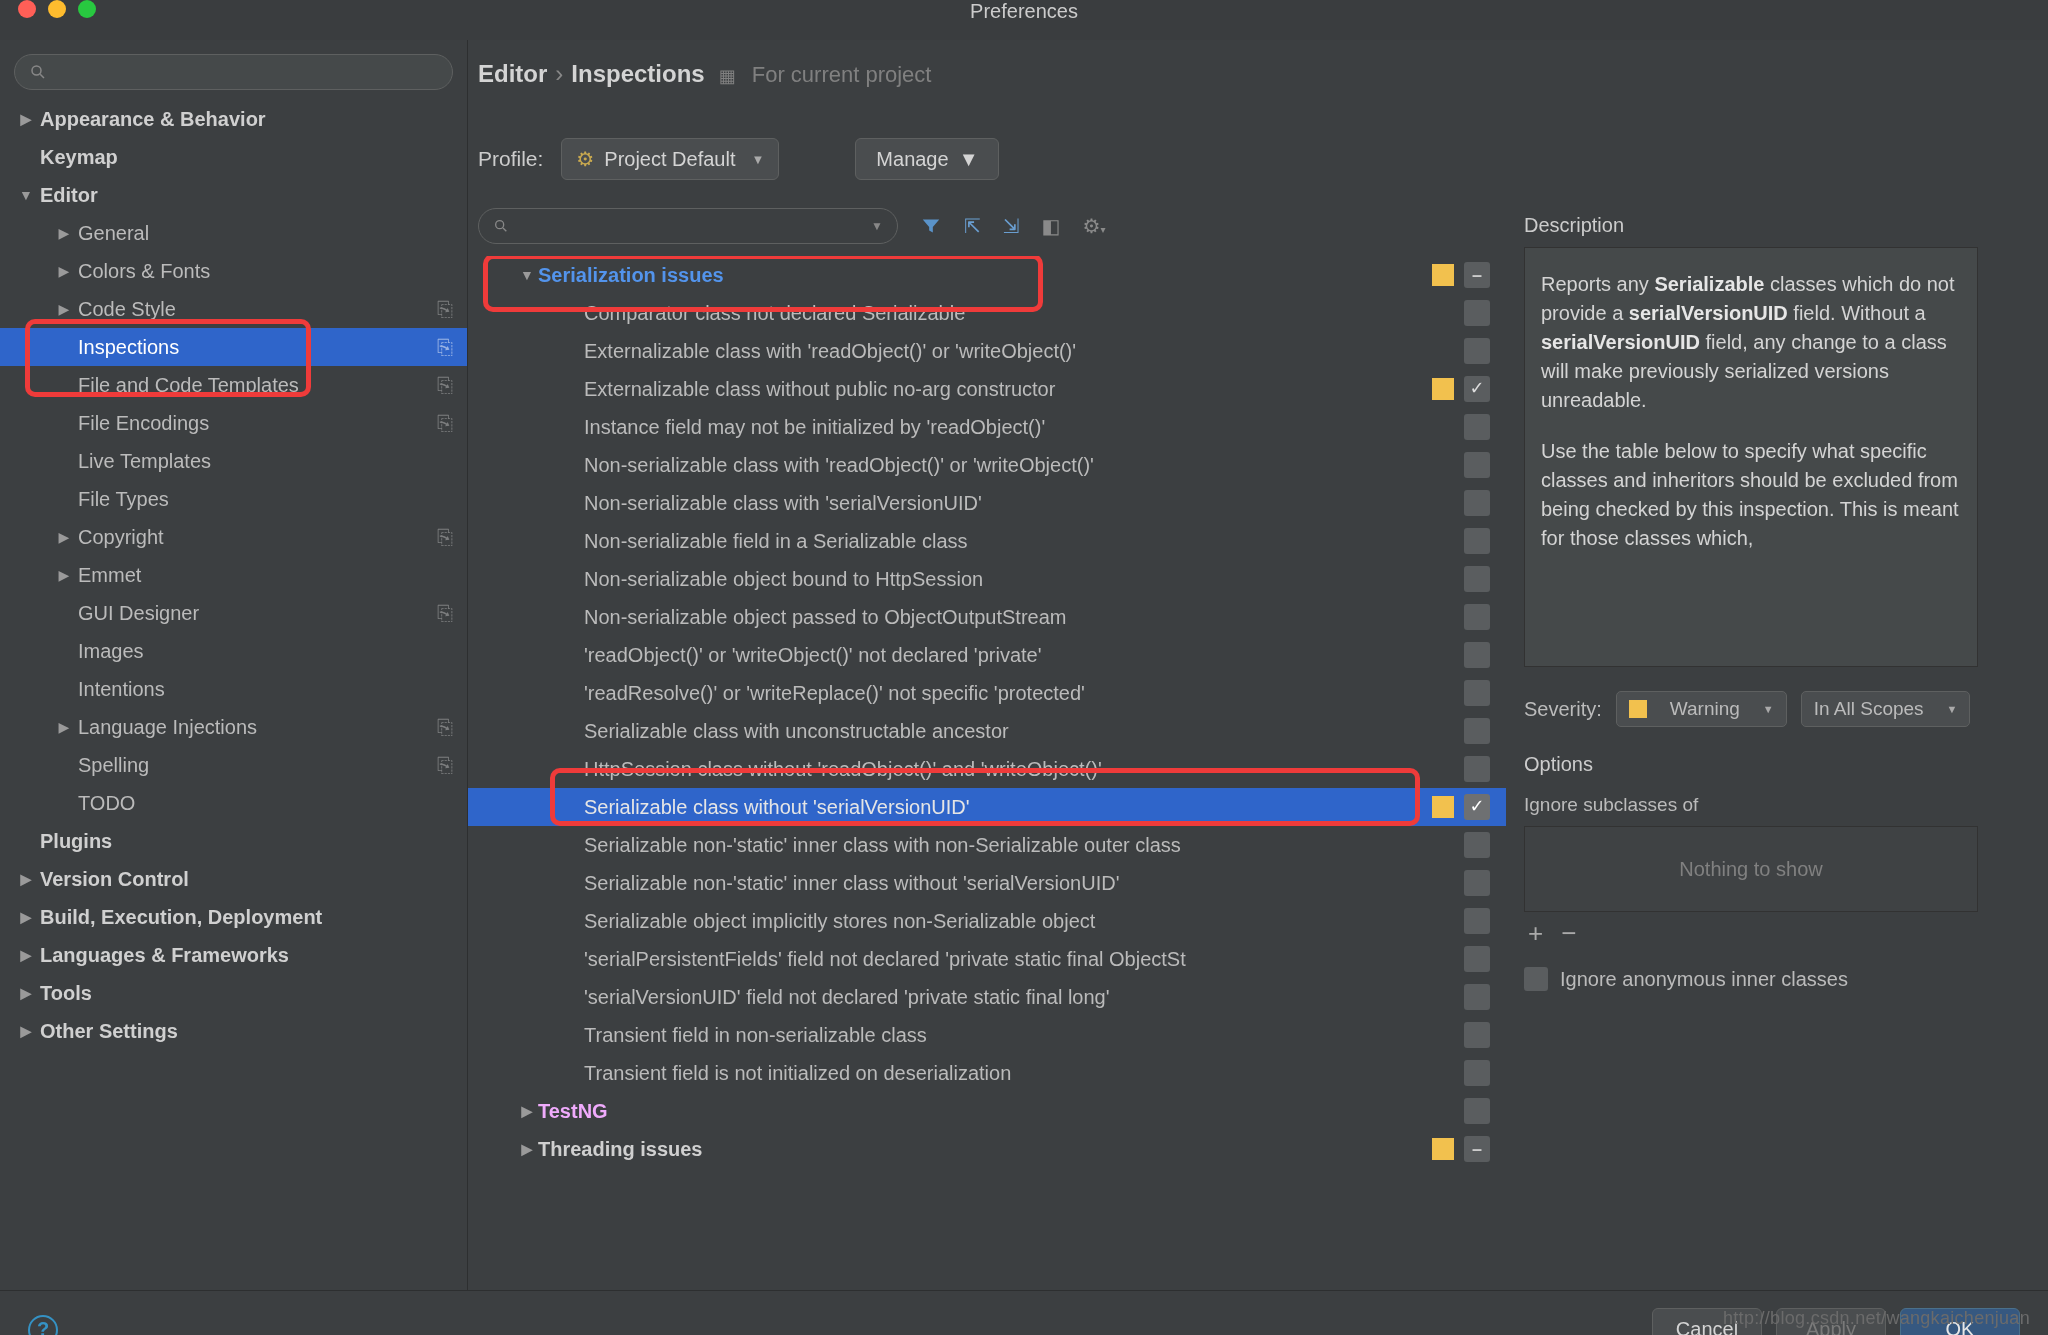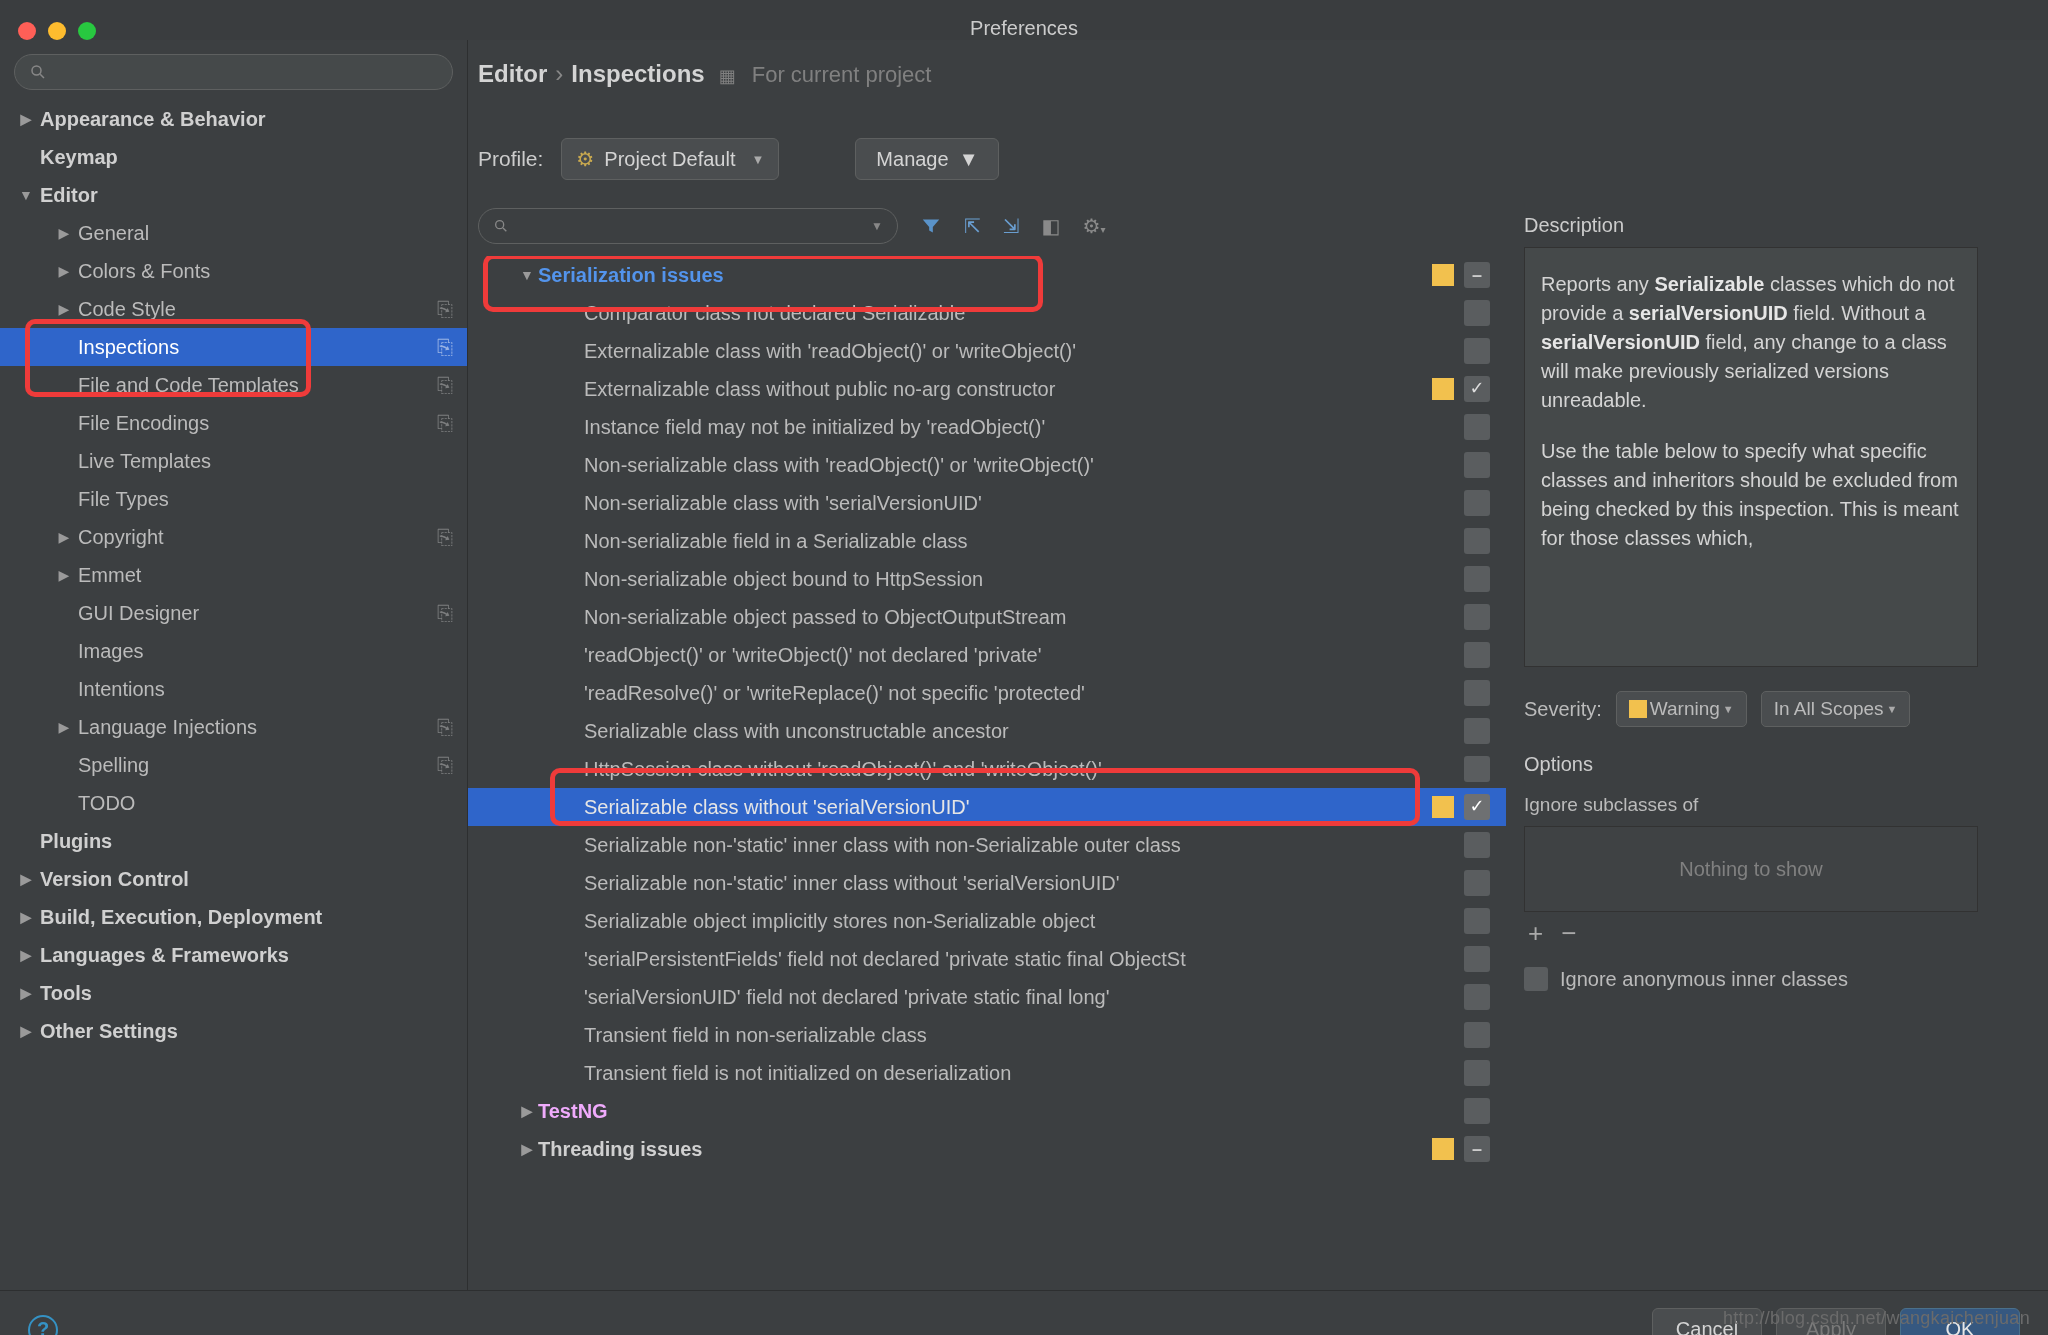--- a/index.html
+++ b/index.html
@@ -1,19 +1,19 @@
 <!DOCTYPE html>
 <html><head>
 <meta charset="utf-8">
 <style>
 * { margin:0; padding:0; box-sizing:border-box; font-family:-apple-system,"Helvetica Neue",Arial,sans-serif; }
 body { background:#3c3f41; color:#bbbbbb; font-size:19px; width:2048px; height:1335px; overflow:hidden; position:relative; }
 
 
-.titlebar { height:40px; background:#3a3d3f; display:flex; align-items:flex-end; position:relative; }
+.titlebar { height:40px; background:#3a3d3f; display:flex; align-items:flex-start; position:relative; }
 .traffic-lights { display:flex; gap:12px; margin-left:18px; }
 .tl { width:18px; height:18px; border-radius:50%; }
 .tl.red { background:#ff5f57; } .tl.yellow { background:#febc2e; } .tl.green { background:#28c840; }
 .win-title { position:absolute; left:50%; transform:translateX(-50%); color:#cccccc; font-size:20px; }
 
 .main { display:flex; height:1250px; }
 
 
 .sidebar { width:468px; background:#3c3f41; border-right:1px solid #2d2f30; padding-top:8px; }
 .search-box { margin:6px 14px 10px 14px; height:36px; background:#45494a; border:1px solid #5e6060; border-radius:18px; display:flex; align-items:center; padding:0 14px; }
@@ -66,21 +66,21 @@
 .irow.sel .chk.checked::after { color:#fff; }
 
 .hl2 { left:15px; top:-2px; width:560px; height:58px; }
 
 
 .detail { width:490px; padding:0 18px 0 18px; display:flex; flex-direction:column; }
 .detail h4 { font-size:20px; color:#cccccc; font-weight:500; margin:6px 0 10px 0; }
 .desc-box { background:#45494a; border:1px solid #323232; padding:22px 16px; font-size:20px; color:#d4d4d4; line-height:1.45; height:420px; overflow:hidden; position:relative; }
 .desc-box b { color:#e6e6e6; font-weight:600; }
 .sev-row { display:flex; align-items:center; gap:14px; margin-top:24px; font-size:20px; }
-.sev-row .pill { height:36px; background:#4a4d4f; border:1px solid #5e6060; border-radius:5px; display:flex; align-items:center; padding:0 12px; gap:3px; font-size:19px; }
+.sev-row .pill { height:36px; background:#4a4d4f; border:1px solid #5e6060; border-radius:5px; display:flex; align-items:center; padding:0 12px; gap:23px; font-size:19px; }
 .sev-row .sq { width:18px; height:18px; background:#f2c14e; }
 .opts { margin-top:26px; font-size:20px; color:#cccccc; }
 .sub-lbl { margin-top:18px; font-size:19px; color:#bbbbbb; }
 .emptytbl { margin-top:10px; height:86px; border:1px solid #323232; background:#3f4244; display:flex; align-items:center; justify-content:center; color:#808080; font-size:20px; }
 .addrem { margin-top:6px; display:flex; gap:18px; font-size:26px; color:#aaa; padding-left:4px; }
 .ignore-row { margin-top:18px; display:flex; align-items:center; gap:12px; font-size:20px; }
 .ignore-row .cb { width:24px; height:24px; background:#5a5d5f; border-radius:3px; }
 
 
 .footer { height:78px; border-top:1px solid #2d2f30; display:flex; align-items:center; padding:0 28px; }

